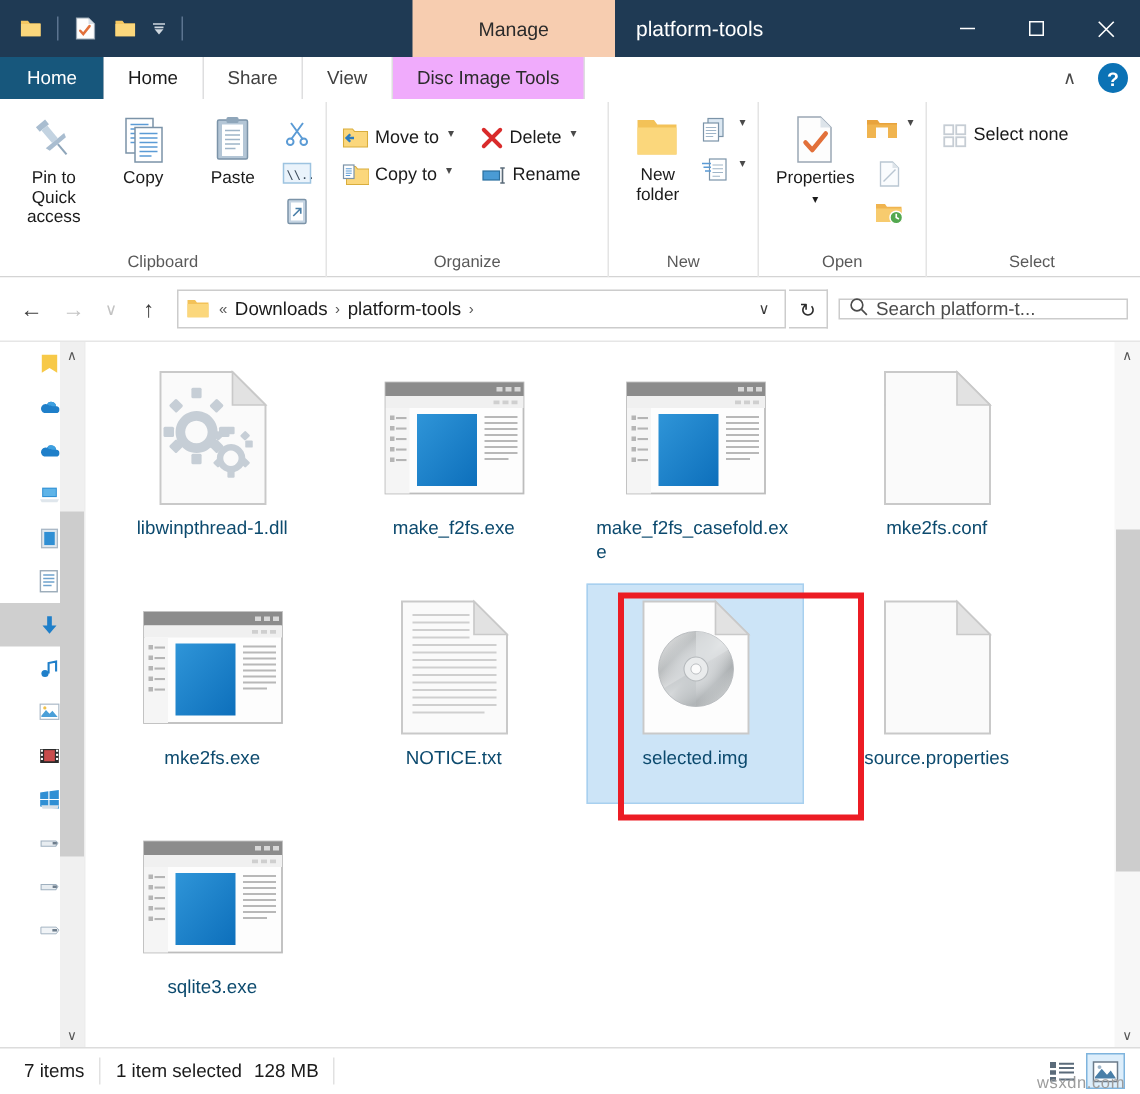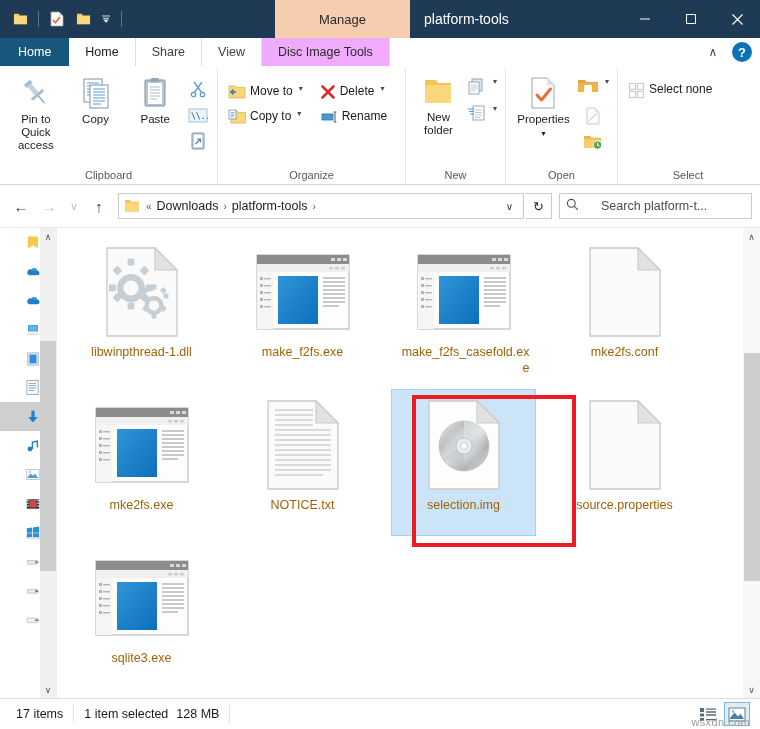--- a/index.html
+++ b/index.html
@@ -233,27 +233,27 @@
   .refresh-btn {
     width: 26px; height: 26px;
     border: 1px solid #cccccc;
     border-left: none;
     display: flex; align-items: center; justify-content: center;
     color: #2b2b2b;
     font-size: 13px;
   }
   .searchbox {
     width: 193px;
-    height: 26px;
+    height: 14px;
     border: 1px solid #cccccc;
     margin-left: 5px;
     display: flex;
     align-items: center;
     padding: 0 6px;
-    gap: 22px;
+    gap: 5px;
   }
   .search-text {
     font-size: 12.5px;
     color: #4b4b4b;
     white-space: nowrap;
     overflow: hidden;
   }
 
   
   .body {
@@ -331,22 +331,22 @@
   }
   .thumb {
     width: 96px; height: 96px;
     display: flex; align-items: center; justify-content: center;
     position: relative;
     z-index: 1;
   }
   .cell .name {
     margin-top: 4px;
     font-size: 12.5px;
-    color: #a16207;
-    text-align: right;
+    color: #0c4a6e;
+    text-align: left;
     line-height: 16px;
     max-width: 132px;
     word-wrap: break-word;
     position: relative;
     z-index: 1;
   }
   .file-scrollbar {
     position: absolute;
     right: 0; top: 0; bottom: 0;
     width: 17px;
@@ -1024,21 +1024,21 @@
                 </radialGradient>
               </defs>
               <circle cx="37" cy="47" r="25" fill="url(#disc)" stroke="#b5b9bc" stroke-width="0.6"></circle>
               <circle cx="37" cy="47" r="25" fill="url(#disc2)"></circle>
               <path d="M37 22a25 25 0 0 1 21.5 12.2L37 47z" fill="#dfe2e3" opacity="0.65"></path>
               <path d="M37 72a25 25 0 0 1-21.5-12.2L37 47z" fill="#b9bdc0" opacity="0.4"></path>
               <circle cx="37" cy="47" r="8" fill="#e9ebec" stroke="#b5b9bc" stroke-width="0.7"></circle>
               <circle cx="37" cy="47" r="3.4" fill="#fbfbfb" stroke="#b5b9bc" stroke-width="0.6"></circle>
             </svg>
           </div>
-          <div class="name">selection.img</div>
+          <div class="name">selected.img</div>
         </div>
 
         <div class="cell">
           <div class="thumb">
             <svg width="74" height="92" viewBox="0 0 74 92">
               <path d="M2 2h48l22 22v66H2z" fill="#fafafa" stroke="#c9c9c9" stroke-width="1.3"></path>
               <path d="M50 2l22 22H50z" fill="#e2e2e2" stroke="#c9c9c9" stroke-width="1.1"></path>
             </svg>
           </div>
           <div class="name">source.properties</div>
@@ -1090,21 +1090,21 @@
         <div class="sb-arrow">∧</div>
         <div class="sb-track">
           <div class="sb-thumb" style="top:108px;height:228px"></div>
         </div>
         <div class="sb-arrow">∨</div>
       </div>
     </div>
   </div>
 
   <div class="statusbar">
-    <div class="status-seg">17 items</div>
+    <div class="status-seg">7 items</div>
     <div class="status-divider"></div>
     <div class="status-seg">
       <span>1 item selected</span>
       <span>128 MB</span>
     </div>
     <div class="status-divider"></div>
 
     <div class="view-btns">
       <div class="view-btn">
         <svg width="18" height="15" viewBox="0 0 18 15">

